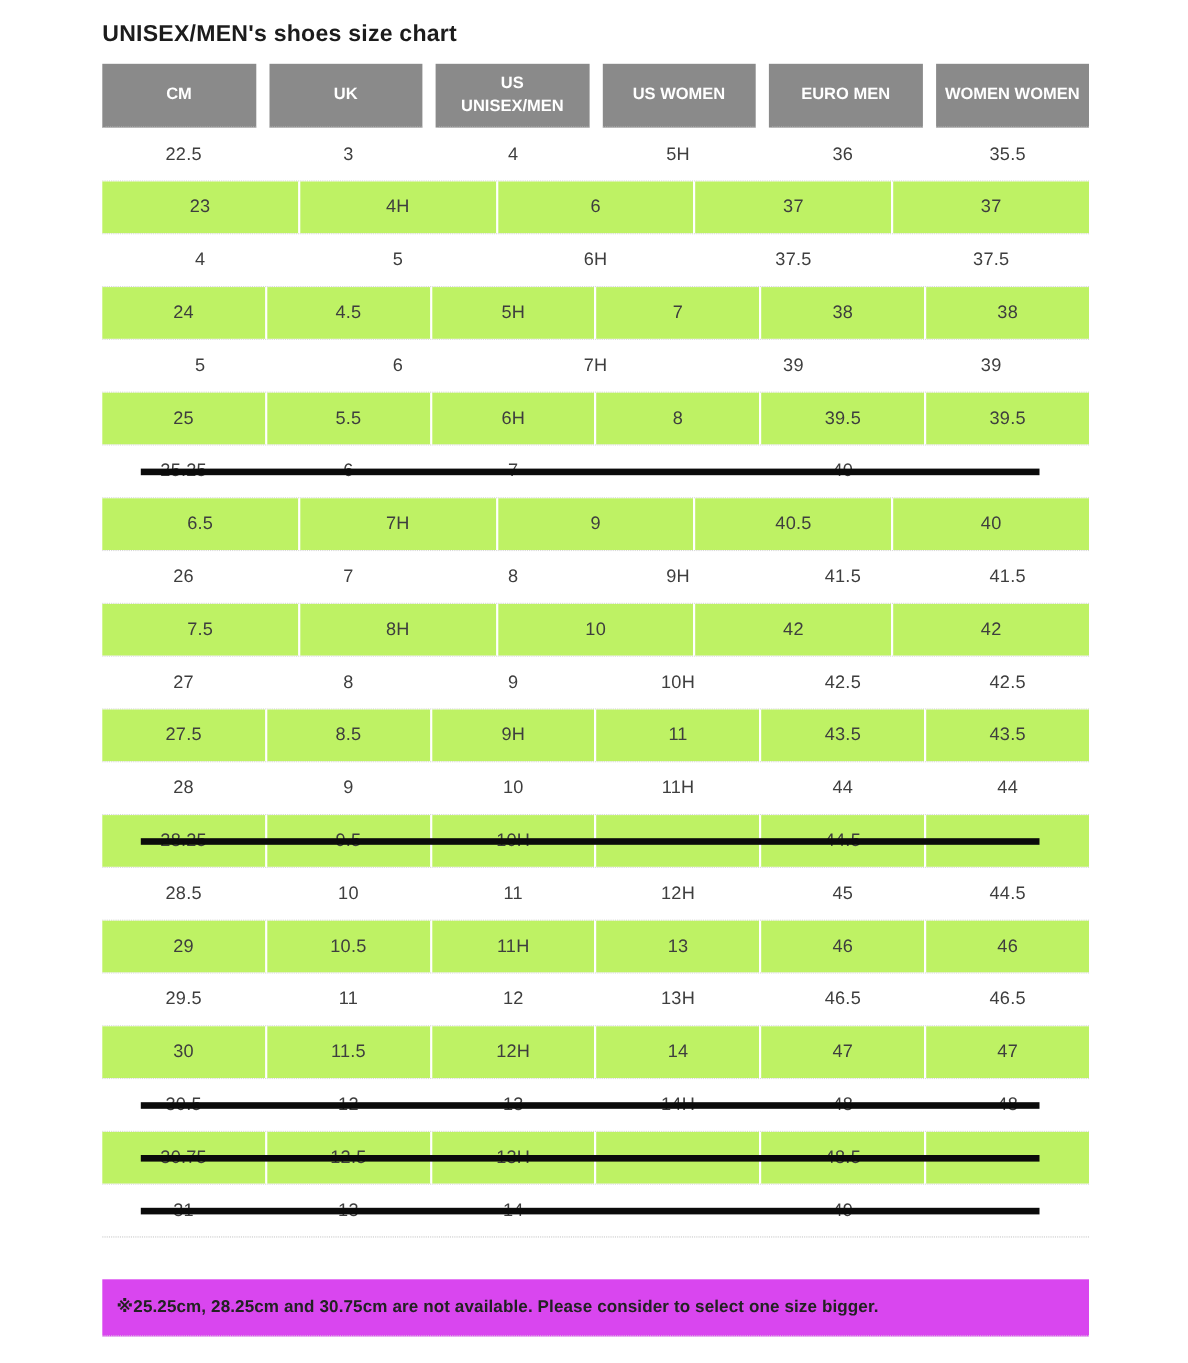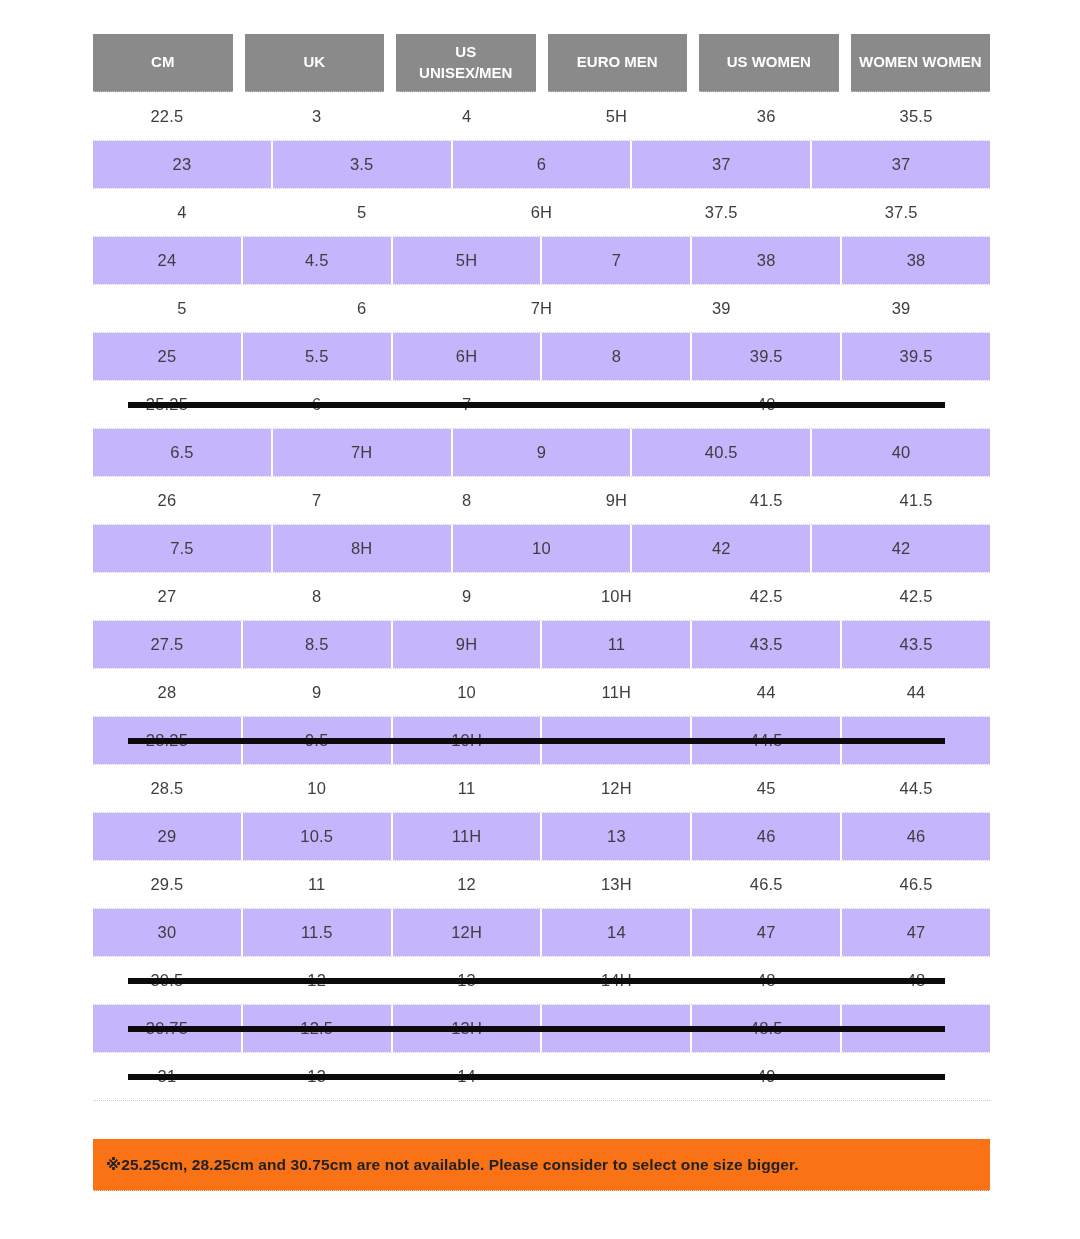--- a/index.html
+++ b/index.html
@@ -57,77 +57,78 @@
   .row:first-child { border-top: none; text-align: center; }
   .cell {
     flex: 1;
     display: flex;
     align-items: center;
     justify-content: center;
     font-size: 16.5px;
     color: #3e3e3e;
     letter-spacing: 0.2px;
   }
-  .row.alt .cell { background: #c4b5fd; }
+  .row.alt .cell { background: #bef264; }
   .row.struck::after {
     content: "";
     position: absolute;
     left: 35px;
     right: 45px;
     top: 50%;
     margin-top: -3px;
     height: 6px;
     background: #0b0b0b;
     z-index: 2;
   }
   .note {
     margin-top: 38px;
     height: 52px;
-    background: #f97316;
+    background: #d946ef;
     border-bottom: 1px dotted #ddd;
     display: flex;
     align-items: center;
     padding-left: 13px;
     box-sizing: border-box;
   }
   .note-text {
     font-size: 15.5px;
     font-weight: 700;
     color: #222222;
     letter-spacing: 0.1px;
   }
 </style>
 </head>
 <body>
 
 <div class="content">
 
+  <h1 class="page-title">UNISEX/MEN's shoes size chart</h1>
 
   <div class="size-table">
     <div class="header-row">
       <div class="hcell">CM</div>
       <div class="hcell">UK</div>
       <div class="hcell">US
 UNISEX/MEN</div>
+      <div class="hcell">US WOMEN</div>
       <div class="hcell">EURO MEN</div>
-      <div class="hcell">US WOMEN</div>
       <div class="hcell">WOMEN WOMEN</div>
     </div>
     <div id="rows">
         <div class="row">
           <div class="cell">22.5</div>
           <div class="cell">3</div>
           <div class="cell">4</div>
           <div class="cell">5H</div>
           <div class="cell">36</div>
           <div class="cell">35.5</div>
         </div>
         <div class="row alt">
           <div class="cell">23</div>
-          <div class="cell">3.5</div>
+          <div class="cell">4H</div>
           <div class="cell">6</div>
           <div class="cell">37</div>
           <div class="cell">37</div>
         </div>
         <div class="row">
           <div class="cell">4</div>
           <div class="cell">5</div>
           <div class="cell">6H</div>
           <div class="cell">37.5</div>
           <div class="cell">37.5</div>

